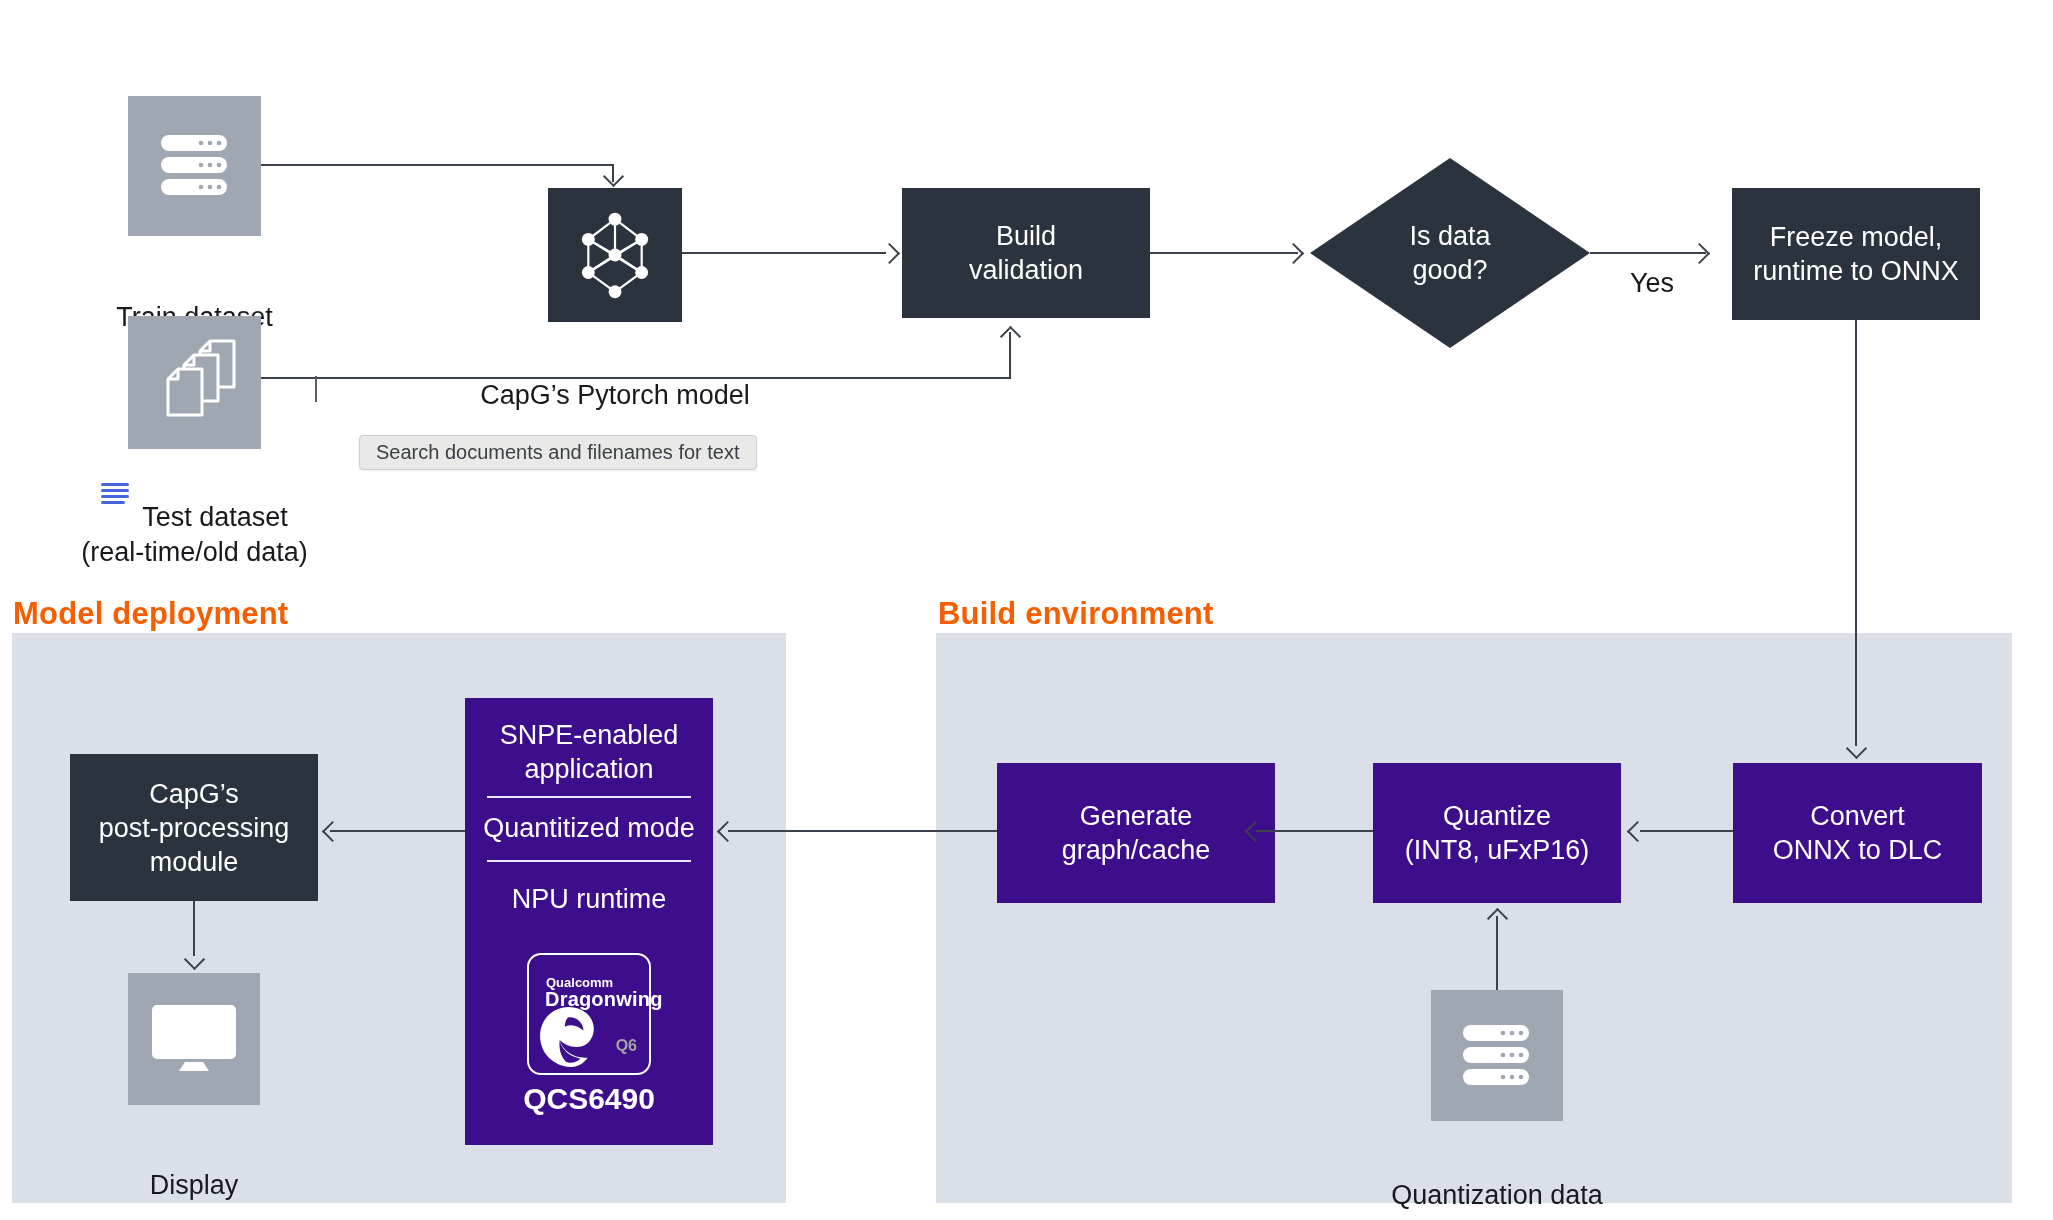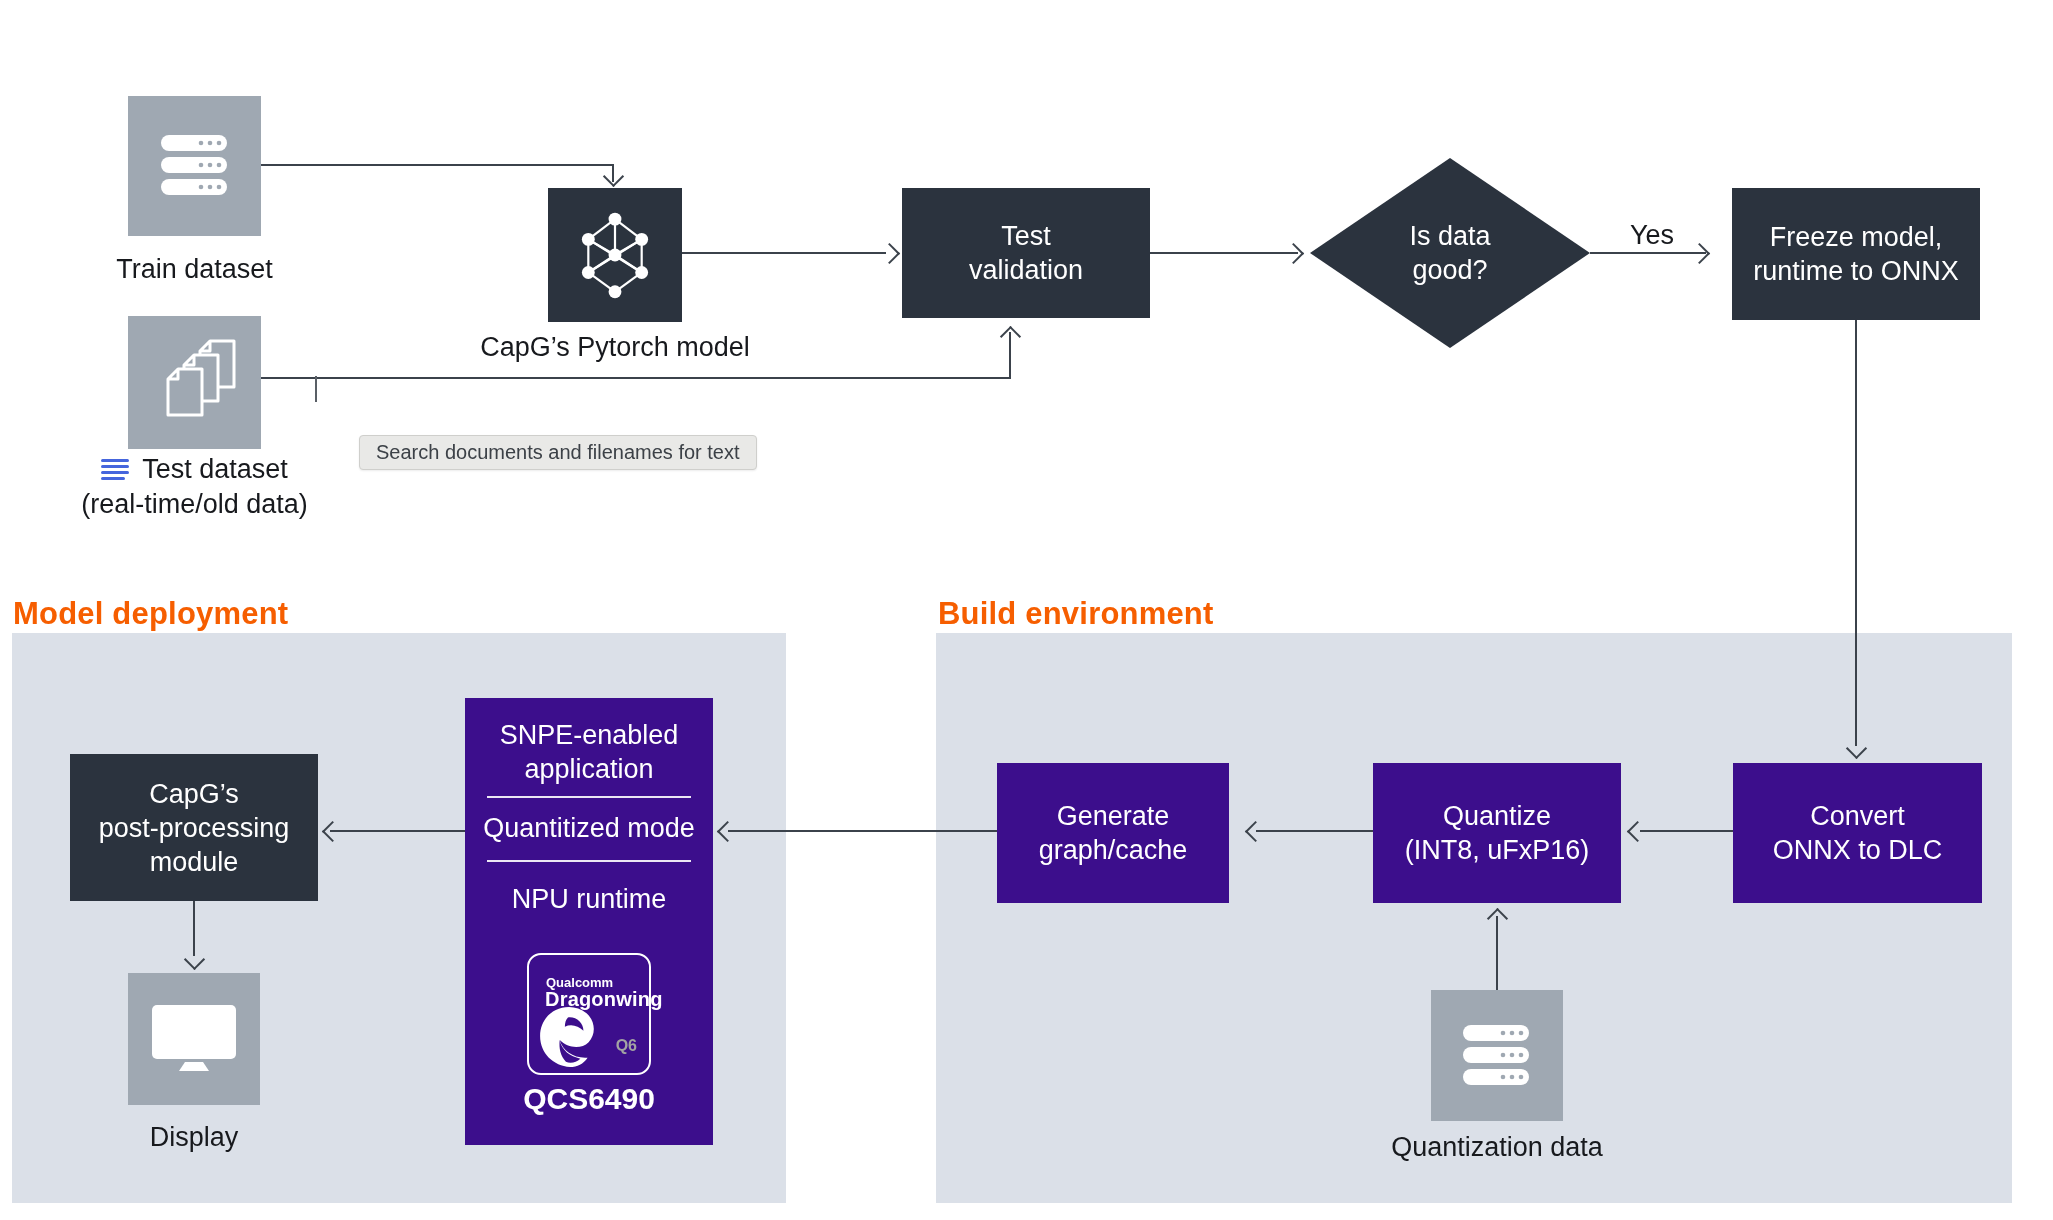--- a/index.html
+++ b/index.html
@@ -5,21 +5,21 @@
   html,body{margin:0;padding:0;background:#fff;}
   #stage{position:relative;width:2053px;height:1220px;background:#ffffff;overflow:hidden;
          font-family:"Liberation Sans", sans-serif;}
   .panel{position:absolute;background:#dbe0e8;}
   .sec-title{position:absolute;color:#f65e00;font-size:31px;font-weight:bold;letter-spacing:0.2px;}
   .box{position:absolute;display:flex;flex-direction:column;align-items:center;justify-content:center;
        color:#ffffff;font-size:27px;font-weight:500;line-height:34px;text-align:center;}
   .dark{background:#2b333e;}
   .purple{background:#3c0e8c;}
   .graybox{position:absolute;background:#9fa8b2;display:flex;align-items:center;justify-content:center;}
-  .label{position:absolute;color:#17191d;font-size:27px;font-weight:500;line-height:34px;text-align:center;}
+  .label{position:absolute;color:#17191d;font-size:27px;font-weight:500;line-height:34px;text-align:center;margin-top:48px;}
   .line{position:absolute;background:#3b424b;}
   .chev{position:absolute;width:13px;height:13px;border-top:2px solid #3b424b;border-right:2px solid #3b424b;}
   .chev.r{transform:rotate(45deg);} .chev.d{transform:rotate(135deg);}
   .chev.l{transform:rotate(225deg);} .chev.u{transform:rotate(-45deg);}
   .diamond-wrap{position:absolute;display:flex;align-items:center;justify-content:center;}
   .diamond-wrap svg{position:absolute;left:0;top:0;}
   .diamond-text{position:relative;color:#fff;font-size:27px;font-weight:500;line-height:34px;text-align:center;}
   #tooltip{position:absolute;display:flex;align-items:center;background:#e9e9e7;border:1px solid #cfcfcc;
            border-radius:4px;padding:0 16px;height:33px;font-size:20px;color:#3c4147;
            box-shadow:0 1px 2px rgba(0,0,0,0.08);white-space:nowrap;}
@@ -110,21 +110,21 @@
         <circle cx="50" cy="50" r="7"></circle>
           <circle cx="21" cy="69" r="7"></circle>
           <circle cx="79" cy="69" r="7"></circle>
         <circle cx="50" cy="90" r="7"></circle>
       </g>
     </svg>
   </div>
   <div class="label" style="left:415px;top:330px;width:400px;">CapG’s Pytorch model</div>
 
   <div class="box dark" style="left:902px;top:188px;width:248px;height:130px;">
-    <div>Test</div>
+    <div>Build</div>
     <div>validation</div>
   </div>
 
   <div class="diamond-wrap" style="left:1310px;top:158px;width:280px;height:190px;">
     <svg width="280" height="190" viewBox="0 0 280 190">
       <polygon points="140,0 280,95 140,190 0,95" fill="#2b333e"></polygon>
     </svg>
     <div class="diamond-text">
       <div>Is data</div>
       <div>good?</div>
@@ -197,21 +197,21 @@
     </div>
     <div class="chip" style="top:384px;">QCS6490</div>
   </div>
 
   <div class="line" style="left:330px;top:830px;width:135px;height:2px;"></div>
   <div class="chev l" style="left:325px;top:824px;"></div>
 
   <div class="line" style="left:728px;top:830px;width:269px;height:2px;"></div>
   <div class="chev l" style="left:720px;top:824px;"></div>
 
-  <div class="box purple" style="left:997px;top:763px;width:232px;height:140px;">
+  <div class="box purple" style="left:997px;top:763px;width:278px;height:140px;">
     <div>Generate</div>
     <div>graph/cache</div>
   </div>
   <div class="box purple" style="left:1373px;top:763px;width:248px;height:140px;">
     <div>Quantize</div>
     <div>(INT8, uFxP16)</div>
   </div>
   <div class="box purple" style="left:1733px;top:763px;width:249px;height:140px;">
     <div>Convert</div>
     <div>ONNX to DLC</div>

